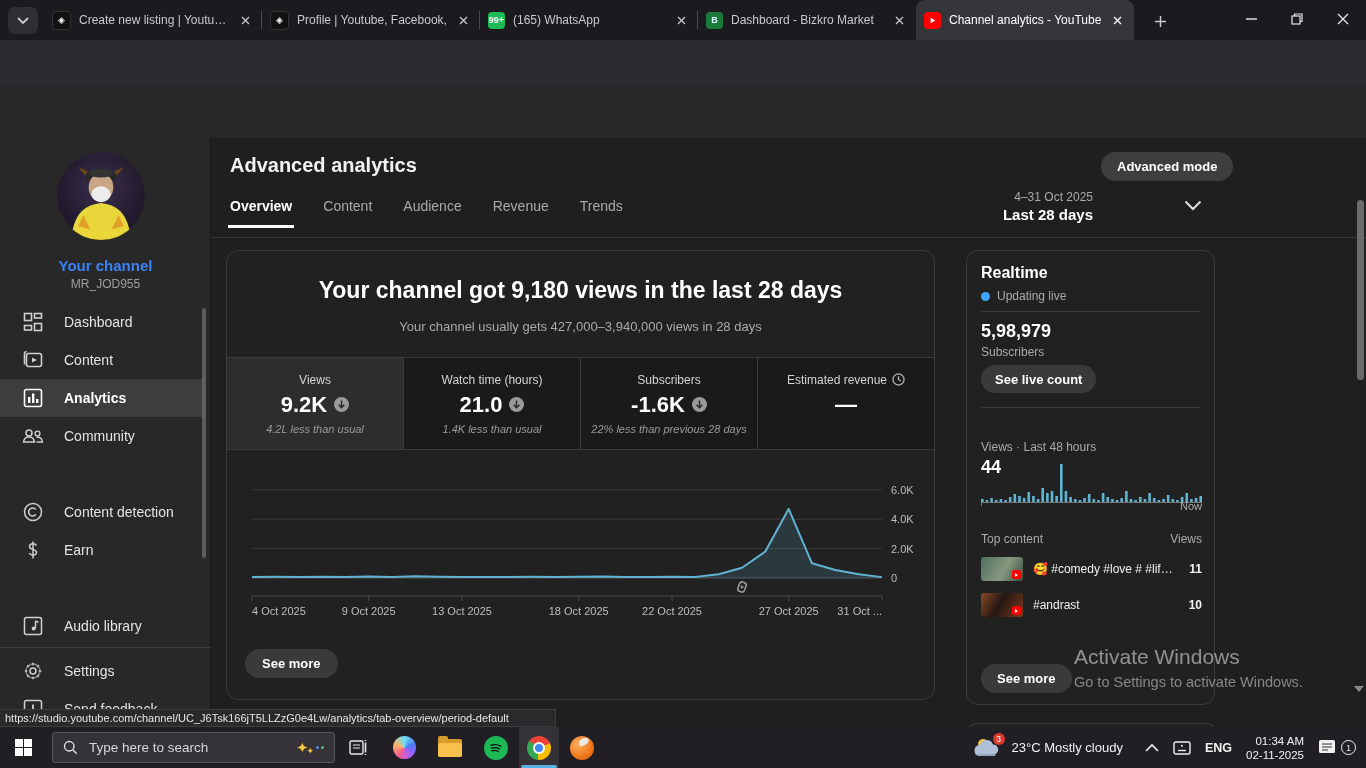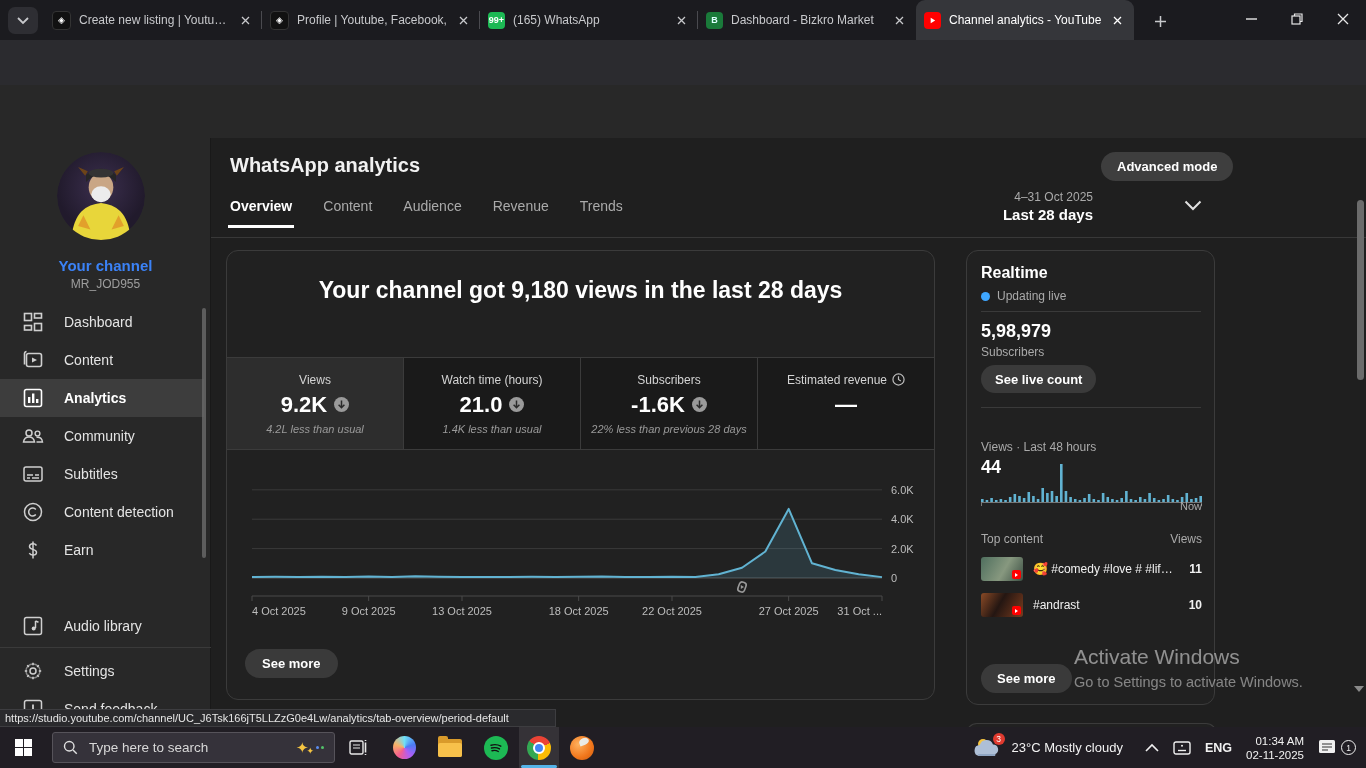--- a/index.html
+++ b/index.html
@@ -424,29 +424,20 @@
       <span class="ic">
           <svg width="20" height="20" viewBox="0 0 20 20">
             <rect x="1.5" y="1.5" width="17" height="17" rx="2" fill="none" stroke="#fff" stroke-width="1.6"></rect>
             <rect x="5" y="9" width="2.4" height="6" fill="#fff"></rect>
             <rect x="9" y="5.5" width="2.4" height="9.5" fill="#fff"></rect>
             <rect x="13" y="11" width="2.4" height="4" fill="#fff"></rect>
           </svg>
         </span>
       <span class="lbl">Analytics</span>
     </div>
-    <div class="abs sitem" style="top:317px">
-      <span class="ic">
-          <svg width="20" height="16" viewBox="0 0 20 16">
-            <rect x="1" y="1" width="18" height="14" rx="2" fill="none" stroke="#cfcfcf" stroke-width="1.5"></rect>
-            <path d="M4 9h6M12 9h4M4 12h3M9 12h7" stroke="#cfcfcf" stroke-width="1.5"></path>
-          </svg>
-        </span>
-      <span class="lbl">Subtitles</span>
-    </div>
     <div class="abs sitem" style="top:355px">
       <span class="ic">
           <svg width="20" height="20" viewBox="0 0 20 20">
             <circle cx="10" cy="10" r="8.5" fill="none" stroke="#cfcfcf" stroke-width="1.5"></circle>
             <path d="M12.8 7.5a4 4 0 1 0 0 5" fill="none" stroke="#cfcfcf" stroke-width="1.5"></path>
           </svg>
         </span>
       <span class="lbl">Content detection</span>
     </div>
     <div class="abs sitem" style="top:393px">
@@ -487,21 +478,21 @@
             <path d="M10 5.5v6" stroke="#cfcfcf" stroke-width="1.8"></path>
             <circle cx="10" cy="14.3" r="1.1" fill="#cfcfcf"></circle>
           </svg>
         </span>
       <span class="lbl">Send feedback</span>
     </div>
     <div class="abs sscroll"></div>
   </div>
 
   <div class="abs main">
-    <div class="abs mtitle">WhatsApp analytics</div>
+    <div class="abs mtitle">Advanced analytics</div>
     <div class="abs advbtn">Advanced mode</div>
 
     <div class="abs mtabs">
       <div class="mtab active">Overview</div>
       <div class="mtab">Content</div>
       <div class="mtab">Audience</div>
       <div class="mtab">Revenue</div>
       <div class="mtab">Trends</div>
     </div>
     <div class="abs daterange">
@@ -510,20 +501,21 @@
     </div>
     <div class="abs datechev">
       <svg width="18" height="11" viewBox="0 0 18 11">
           <path d="M1.5 1.5L9 9l7.5-7.5" stroke="#e0e0e0" stroke-width="2" fill="none"></path>
         </svg>
     </div>
     <div class="abs mheadrule"></div>
 
     <div class="abs card maincard">
       <div class="abs headline">Your channel got 9,180 views in the last 28 days</div>
+      <div class="abs subheadline">Your channel usually gets 427,000–3,940,000 views in 28 days</div>
 
       <div class="abs metricrow">
         <div class="mcell selected">
           <span class="ml">Views</span>
           <span class="mv">
               <span>9.2K</span>
             <svg width="15" height="15" viewBox="0 0 15 15">
                 <circle cx="7.5" cy="7.5" r="7.5" fill="#9a9a9a"></circle>
                 <path d="M7.5 3.5v7M4.6 7.8l2.9 2.9 2.9-2.9" stroke="#2a2a2a" stroke-width="1.5" fill="none"></path>
               </svg>

